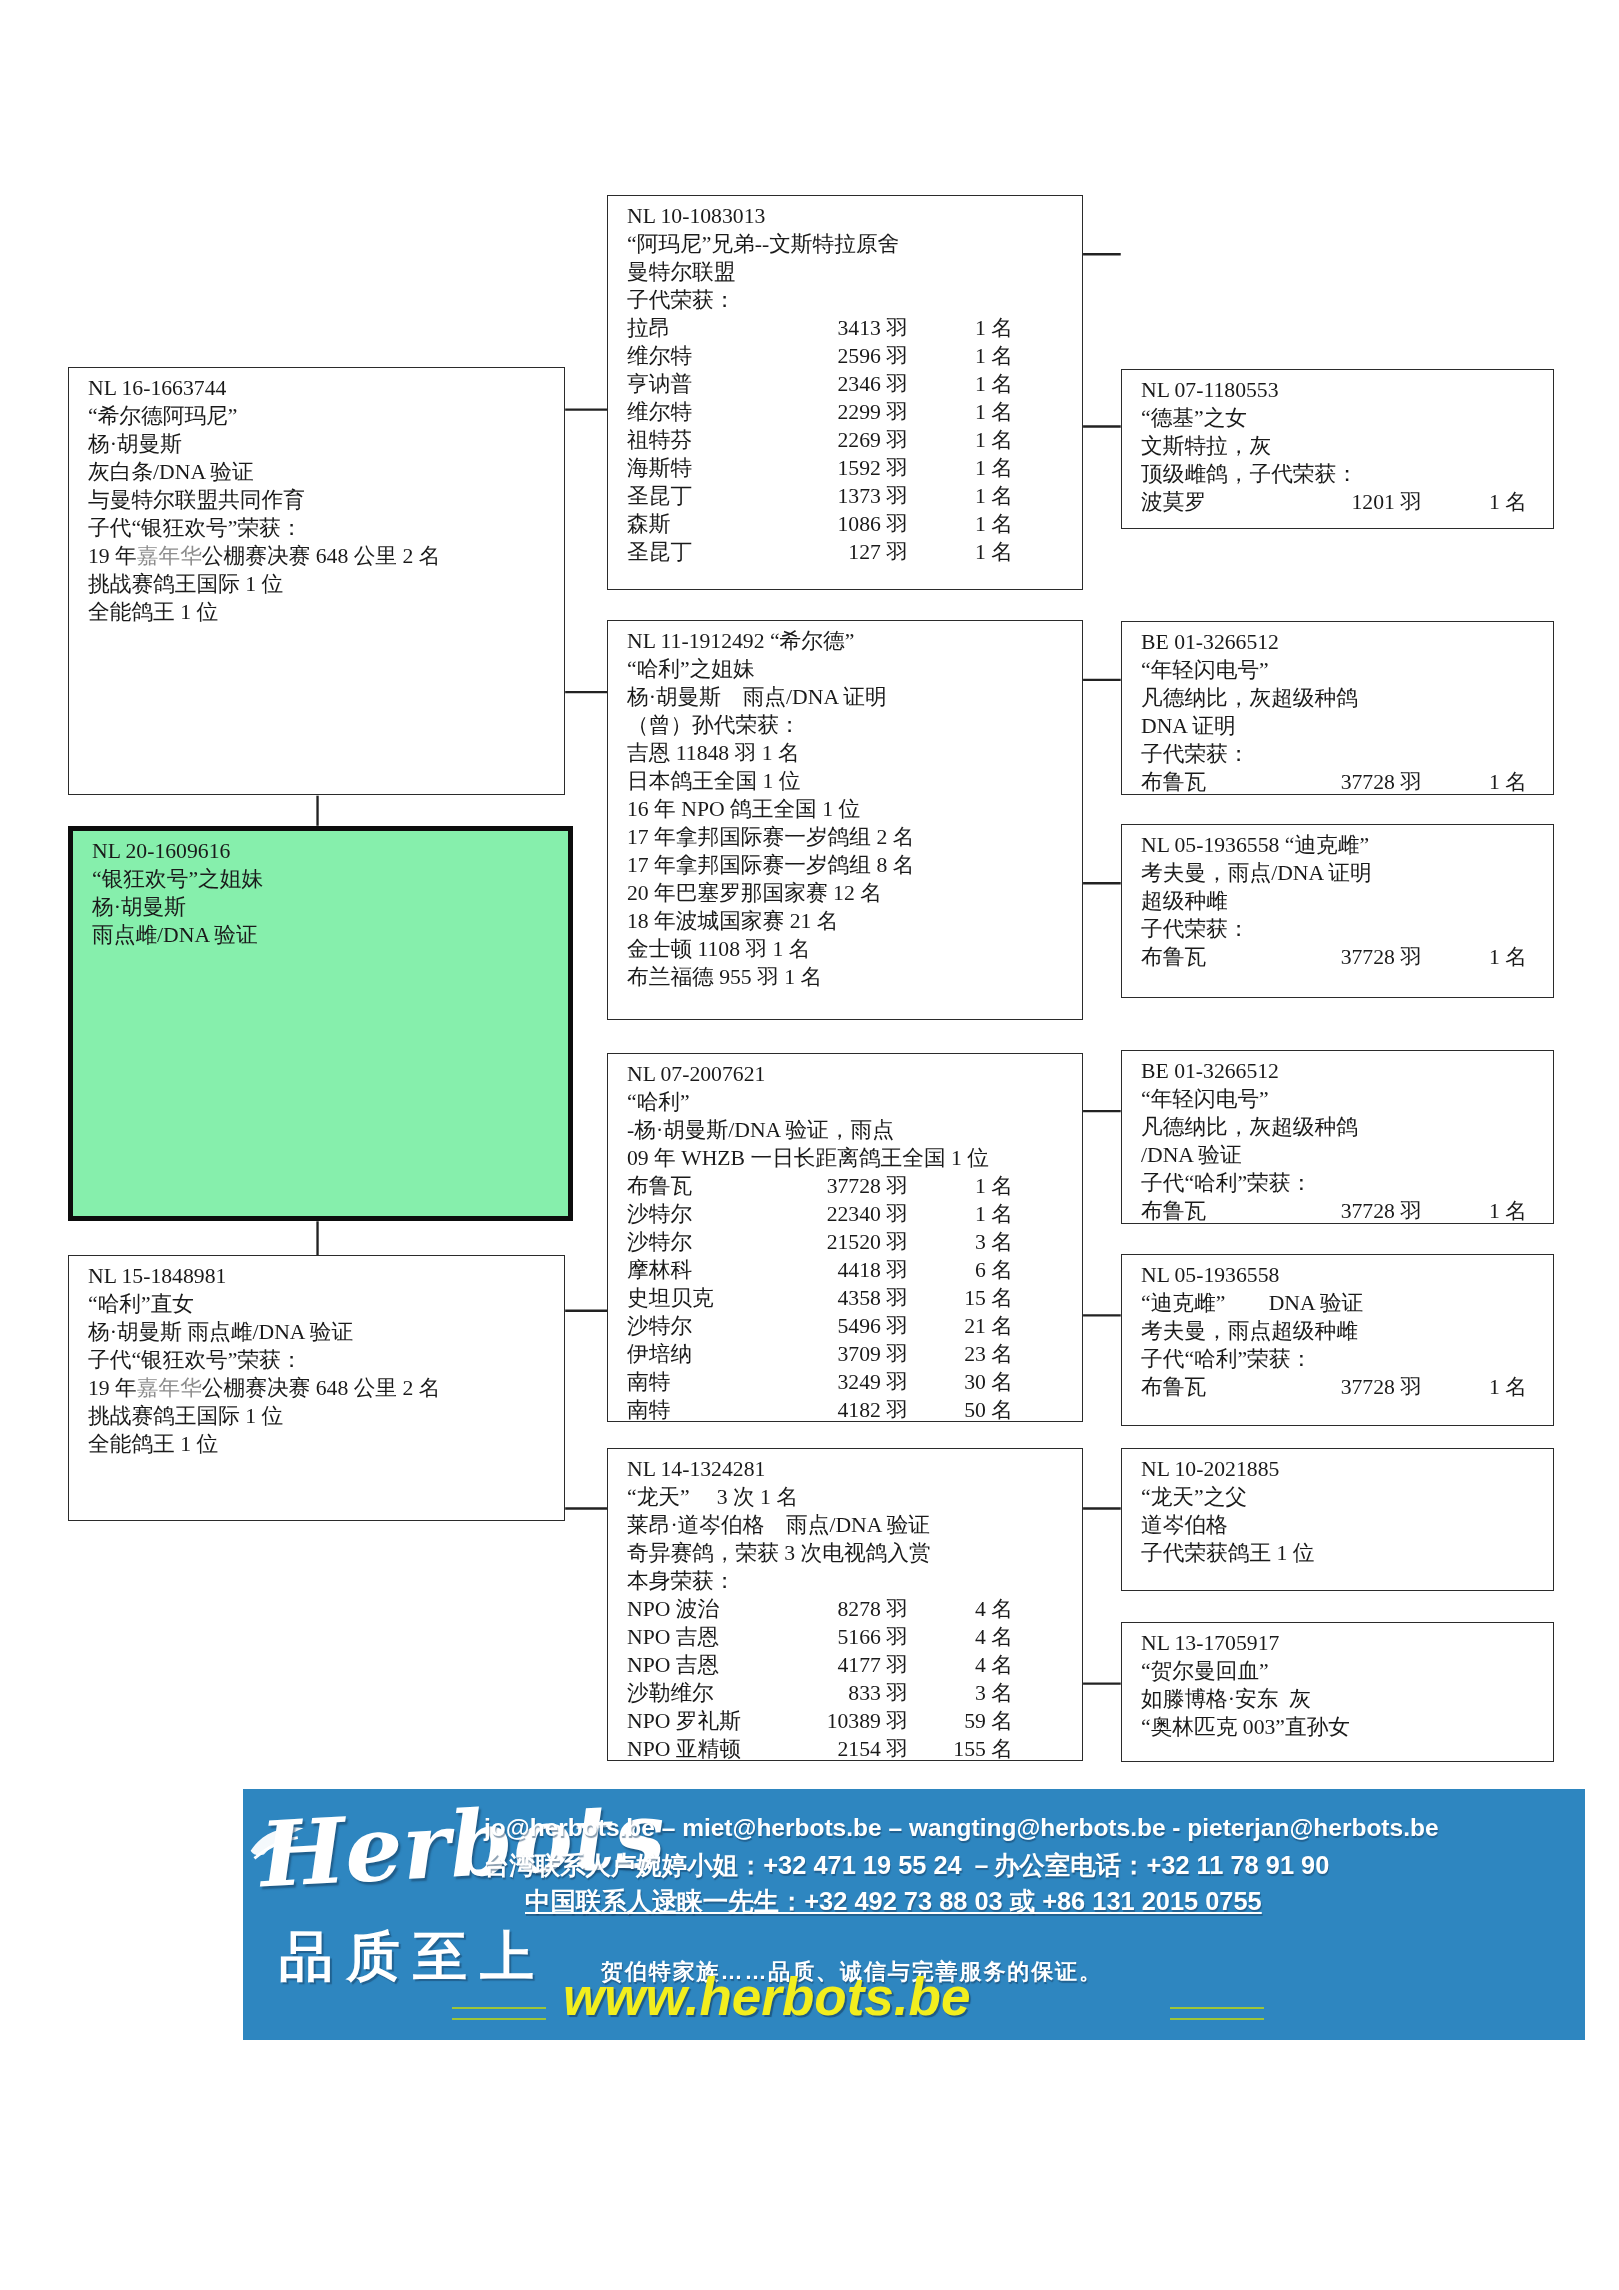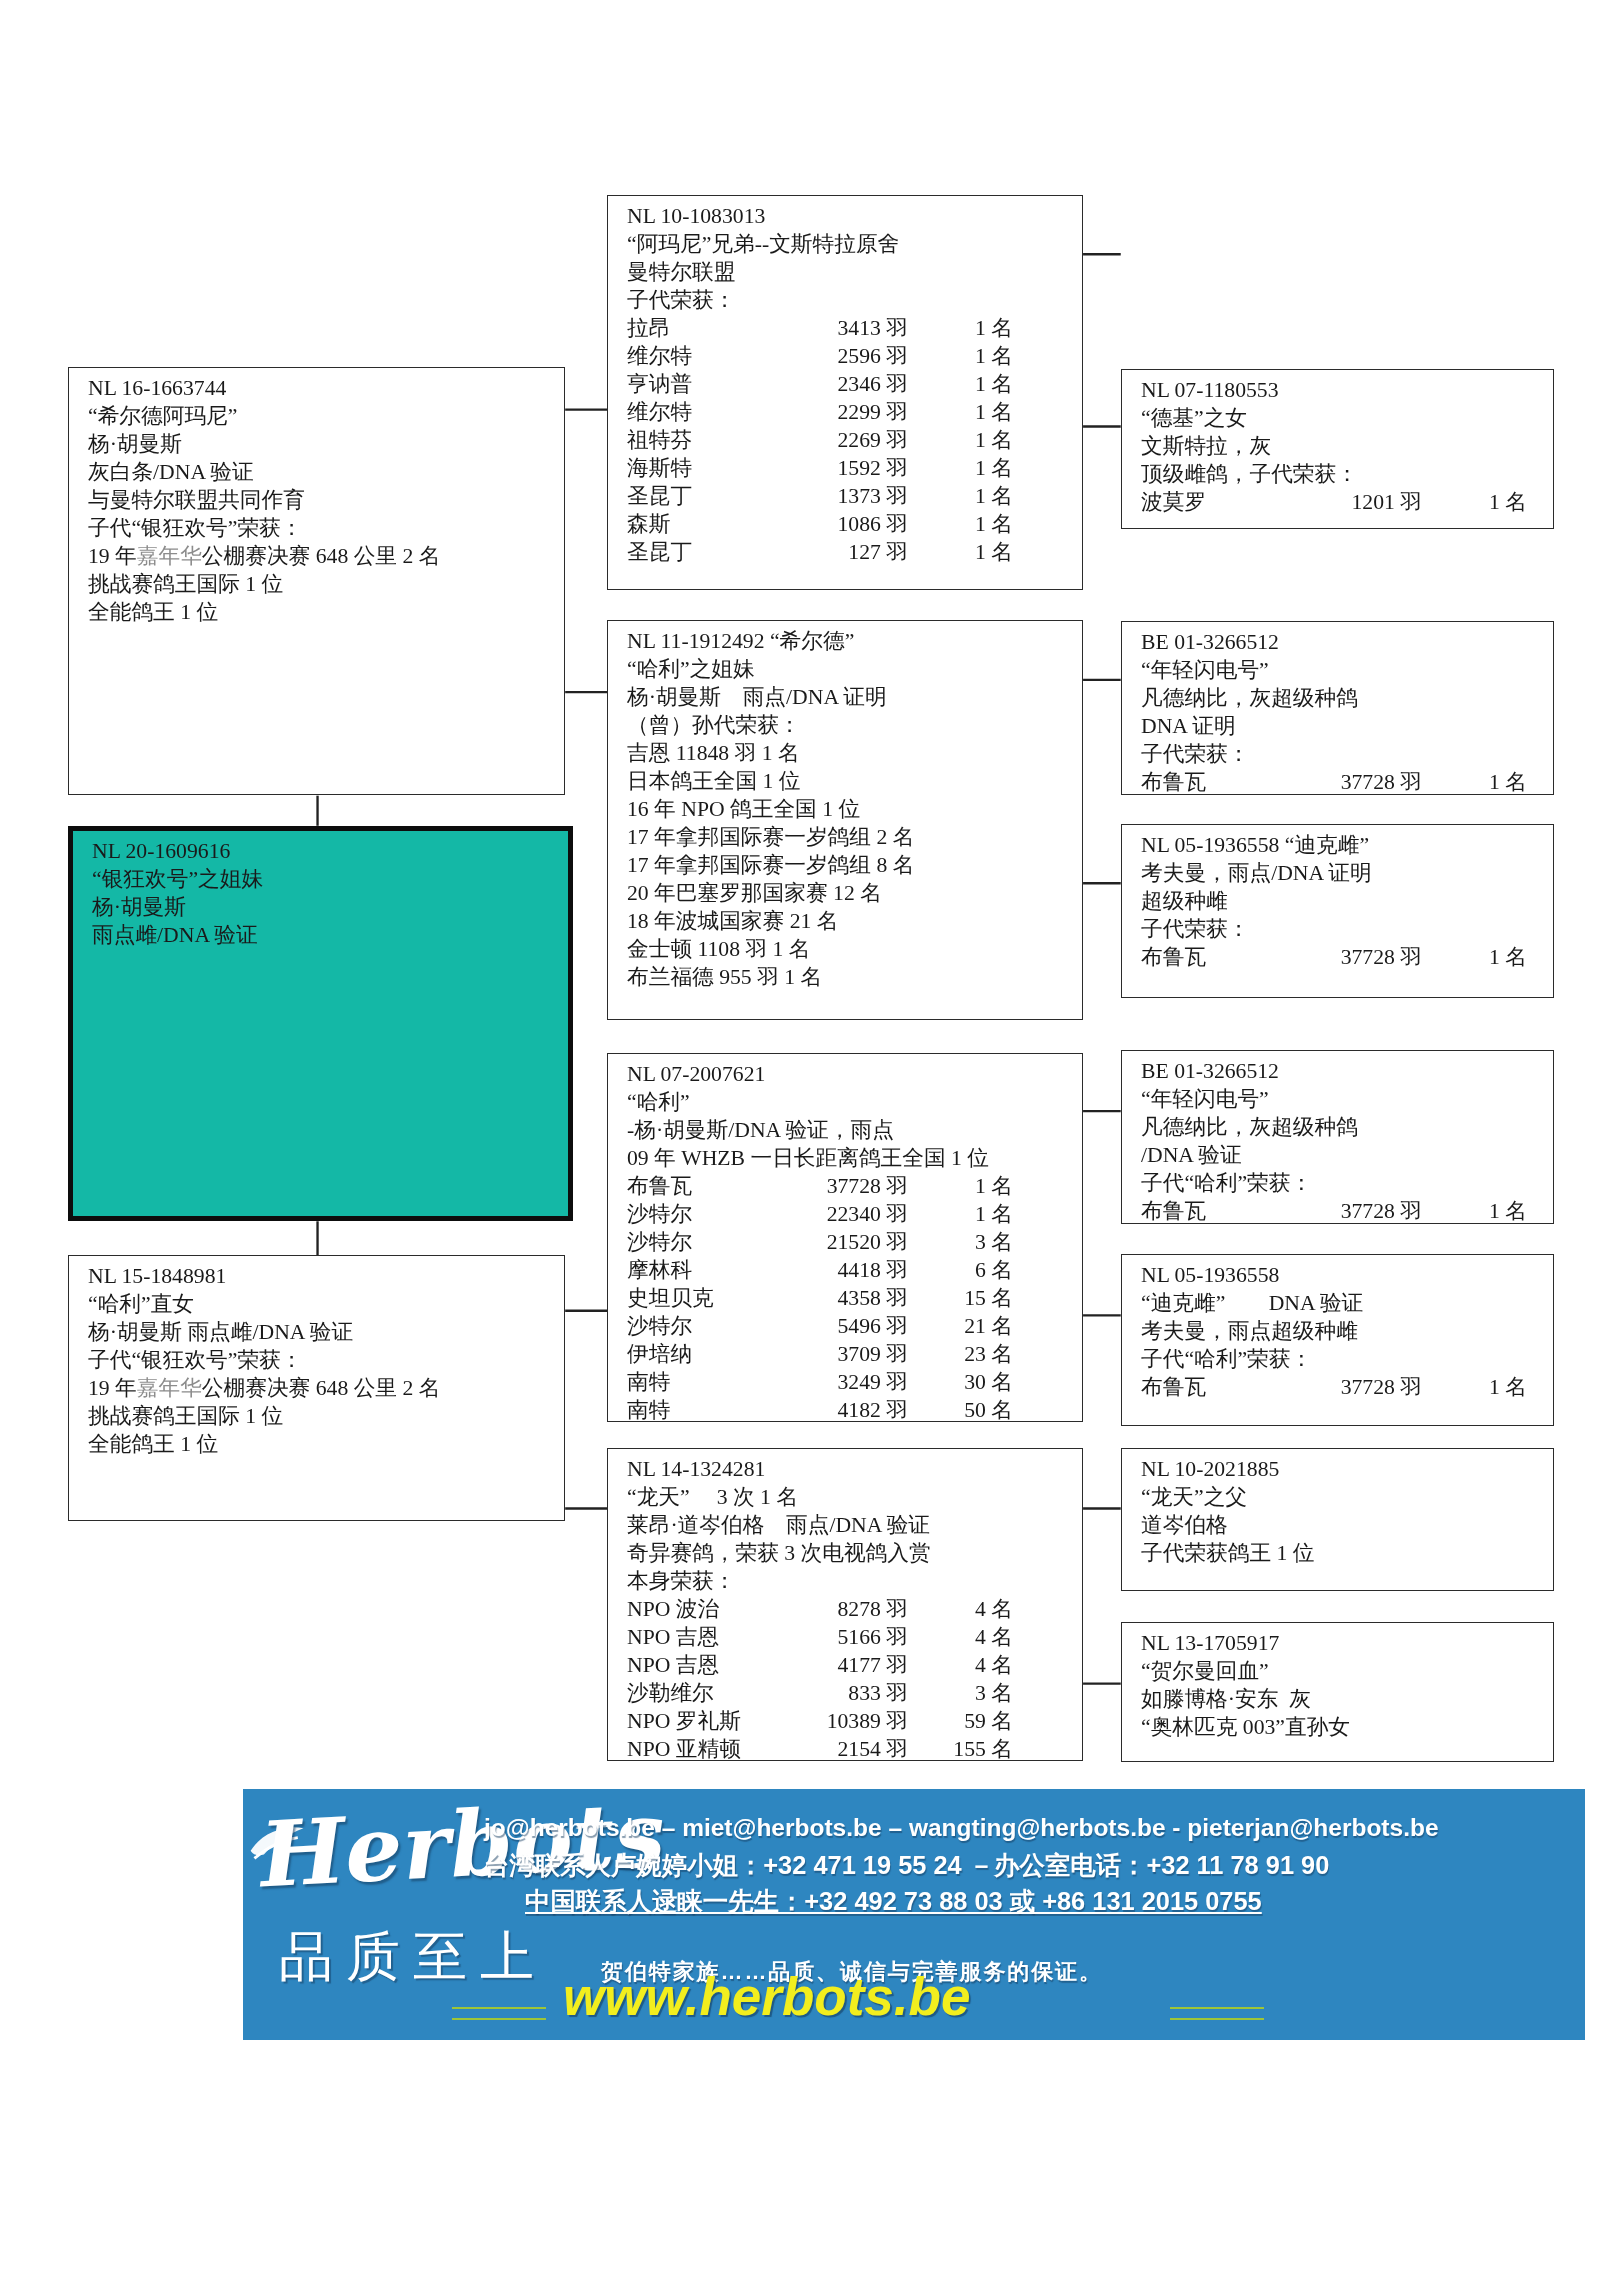--- a/index.html
+++ b/index.html
@@ -1,33 +1,33 @@
 <!DOCTYPE html>
 <html style="font-size:15px"><head>
 <meta charset="utf-8">
 <style>
   html,body{margin:0;padding:0;background:#ffffff;}
   #canvas{position:relative;width:1620px;height:2290px;background:#ffffff;overflow:hidden;
           font-family:"Liberation Serif","DejaVu Serif",serif;color:#1a1a1a;}
   .box{position:absolute;border:1.9px solid #2b2b2b;background:#ffffff;box-sizing:border-box;
        padding:5.6px 5.6px 0 19px;font-size:21.7px;line-height:28px;overflow:hidden;white-space:pre-wrap;}
-  .box.subject{border:5.6px solid #0d0d0d;background:#14b8a6;}
+  .box.subject{border:5.6px solid #0d0d0d;background:#86efac;}
   .ln{white-space:pre;}
   .col-a{display:inline-block;min-width:160px;}
   .col-b{display:inline-block;width:121px;text-align:right;}
   .col-c{display:inline-block;width:105px;text-align:right;}
   #connectors{position:absolute;left:0;top:0;pointer-events:none;}
   
   .banner{position:absolute;left:243px;top:1789px;width:1342px;height:251px;}
   .banner .bg{position:absolute;inset:0;}
   .banner-logo{position:absolute;left:17px;top:1.9px;font-style:italic;font-weight:bold;
                font-size:90px;color:#ffffff;font-family:"DejaVu Serif","Liberation Serif",serif;
                text-shadow:1.9px 2.8px 1.9px rgba(20,60,95,.55);transform:rotate(-3deg);}
   .banner-feather{position:absolute;left:1.9px;top:26px;}
-  .banner-tagline{position:absolute;left:36px;top:132px;font-weight:normal;font-size:54px;
+  .banner-tagline{position:absolute;left:36px;top:132px;font-weight:bold;font-size:54px;
                   letter-spacing:13px;color:#ffffff;text-shadow:1.9px 1.9px 0.9px rgba(20,60,95,.5);}
   .banner-line{position:absolute;color:#ffffff;font-family:"Liberation Sans","DejaVu Sans",sans-serif;
                font-weight:bold;white-space:pre;text-shadow:0.9px 1.9px 0.9px rgba(20,60,95,.5);}
   .bl-emails{left:241px;top:24.5px;font-size:24.5px;}
   .bl-tw{left:241px;top:60px;font-size:25.4px;}
   .bl-cn{left:282px;top:96px;font-size:25.4px;text-decoration:underline;}
   .bl-slogan{left:358px;top:168px;font-size:22px;letter-spacing:1.9px;}
   .banner-site{position:absolute;left:320px;top:177px;font-style:italic;font-weight:bold;
                font-size:53px;font-family:"Liberation Sans","DejaVu Sans",sans-serif;
                text-shadow:1.9px 1.9px 0.9px rgba(20,60,95,.6);}

